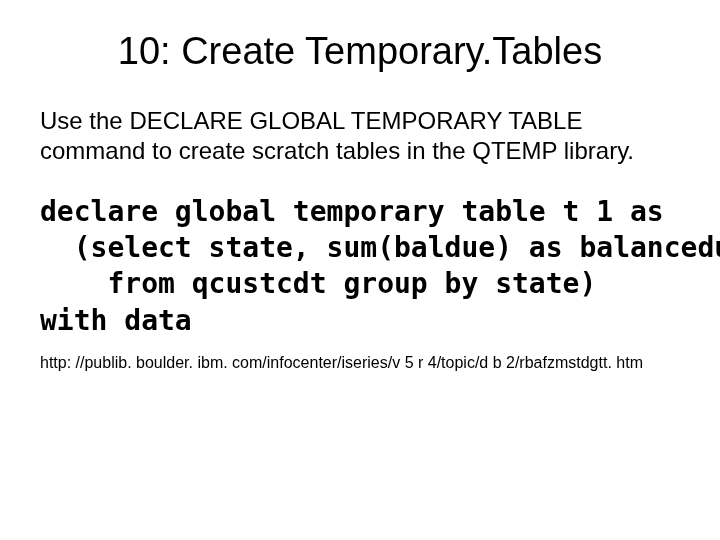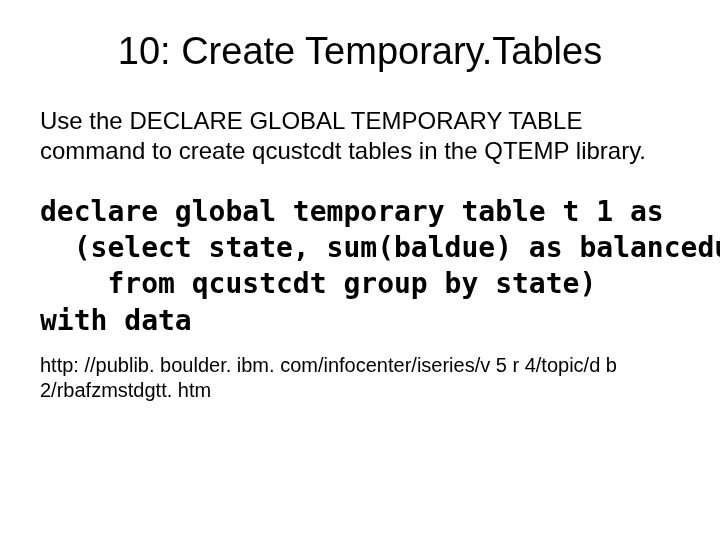--- a/index.html
+++ b/index.html
@@ -32,31 +32,31 @@
   }
   .code {
     font-family: "Lucida Console", Consolas, monospace;
     font-size: 28px;
     font-weight: bold;
     white-space: pre;
     line-height: 1.3;
     margin: 0 0 14px 0;
   }
   .url {
-    font-size: 20px;
+    font-size: 16px;
     line-height: 1.25;
     margin: 0;
     max-width: 620px;
     word-break: break-word;
   }
 </style>
 </head>
 <body>
 
 <div class="slide">
   <h1 class="title">10: Create Temporary.Tables</h1>
-  <p class="body-text">Use the DECLARE GLOBAL TEMPORARY TABLE command to create qcustcdt tables in the QTEMP library.</p>
+  <p class="body-text">Use the DECLARE GLOBAL TEMPORARY TABLE command to create scratch tables in the QTEMP library.</p>
   <div class="code">declare global temporary table t 1 as
   (select state, sum(baldue) as balancedue
     from qcustcdt group by state)
 with data</div>
   <p class="url">http: //publib. boulder. ibm. com/infocenter/iseries/v 5 r 4/topic/d b 2/rbafzmstdgtt. htm</p>
 </div>
 
 </body></html>

